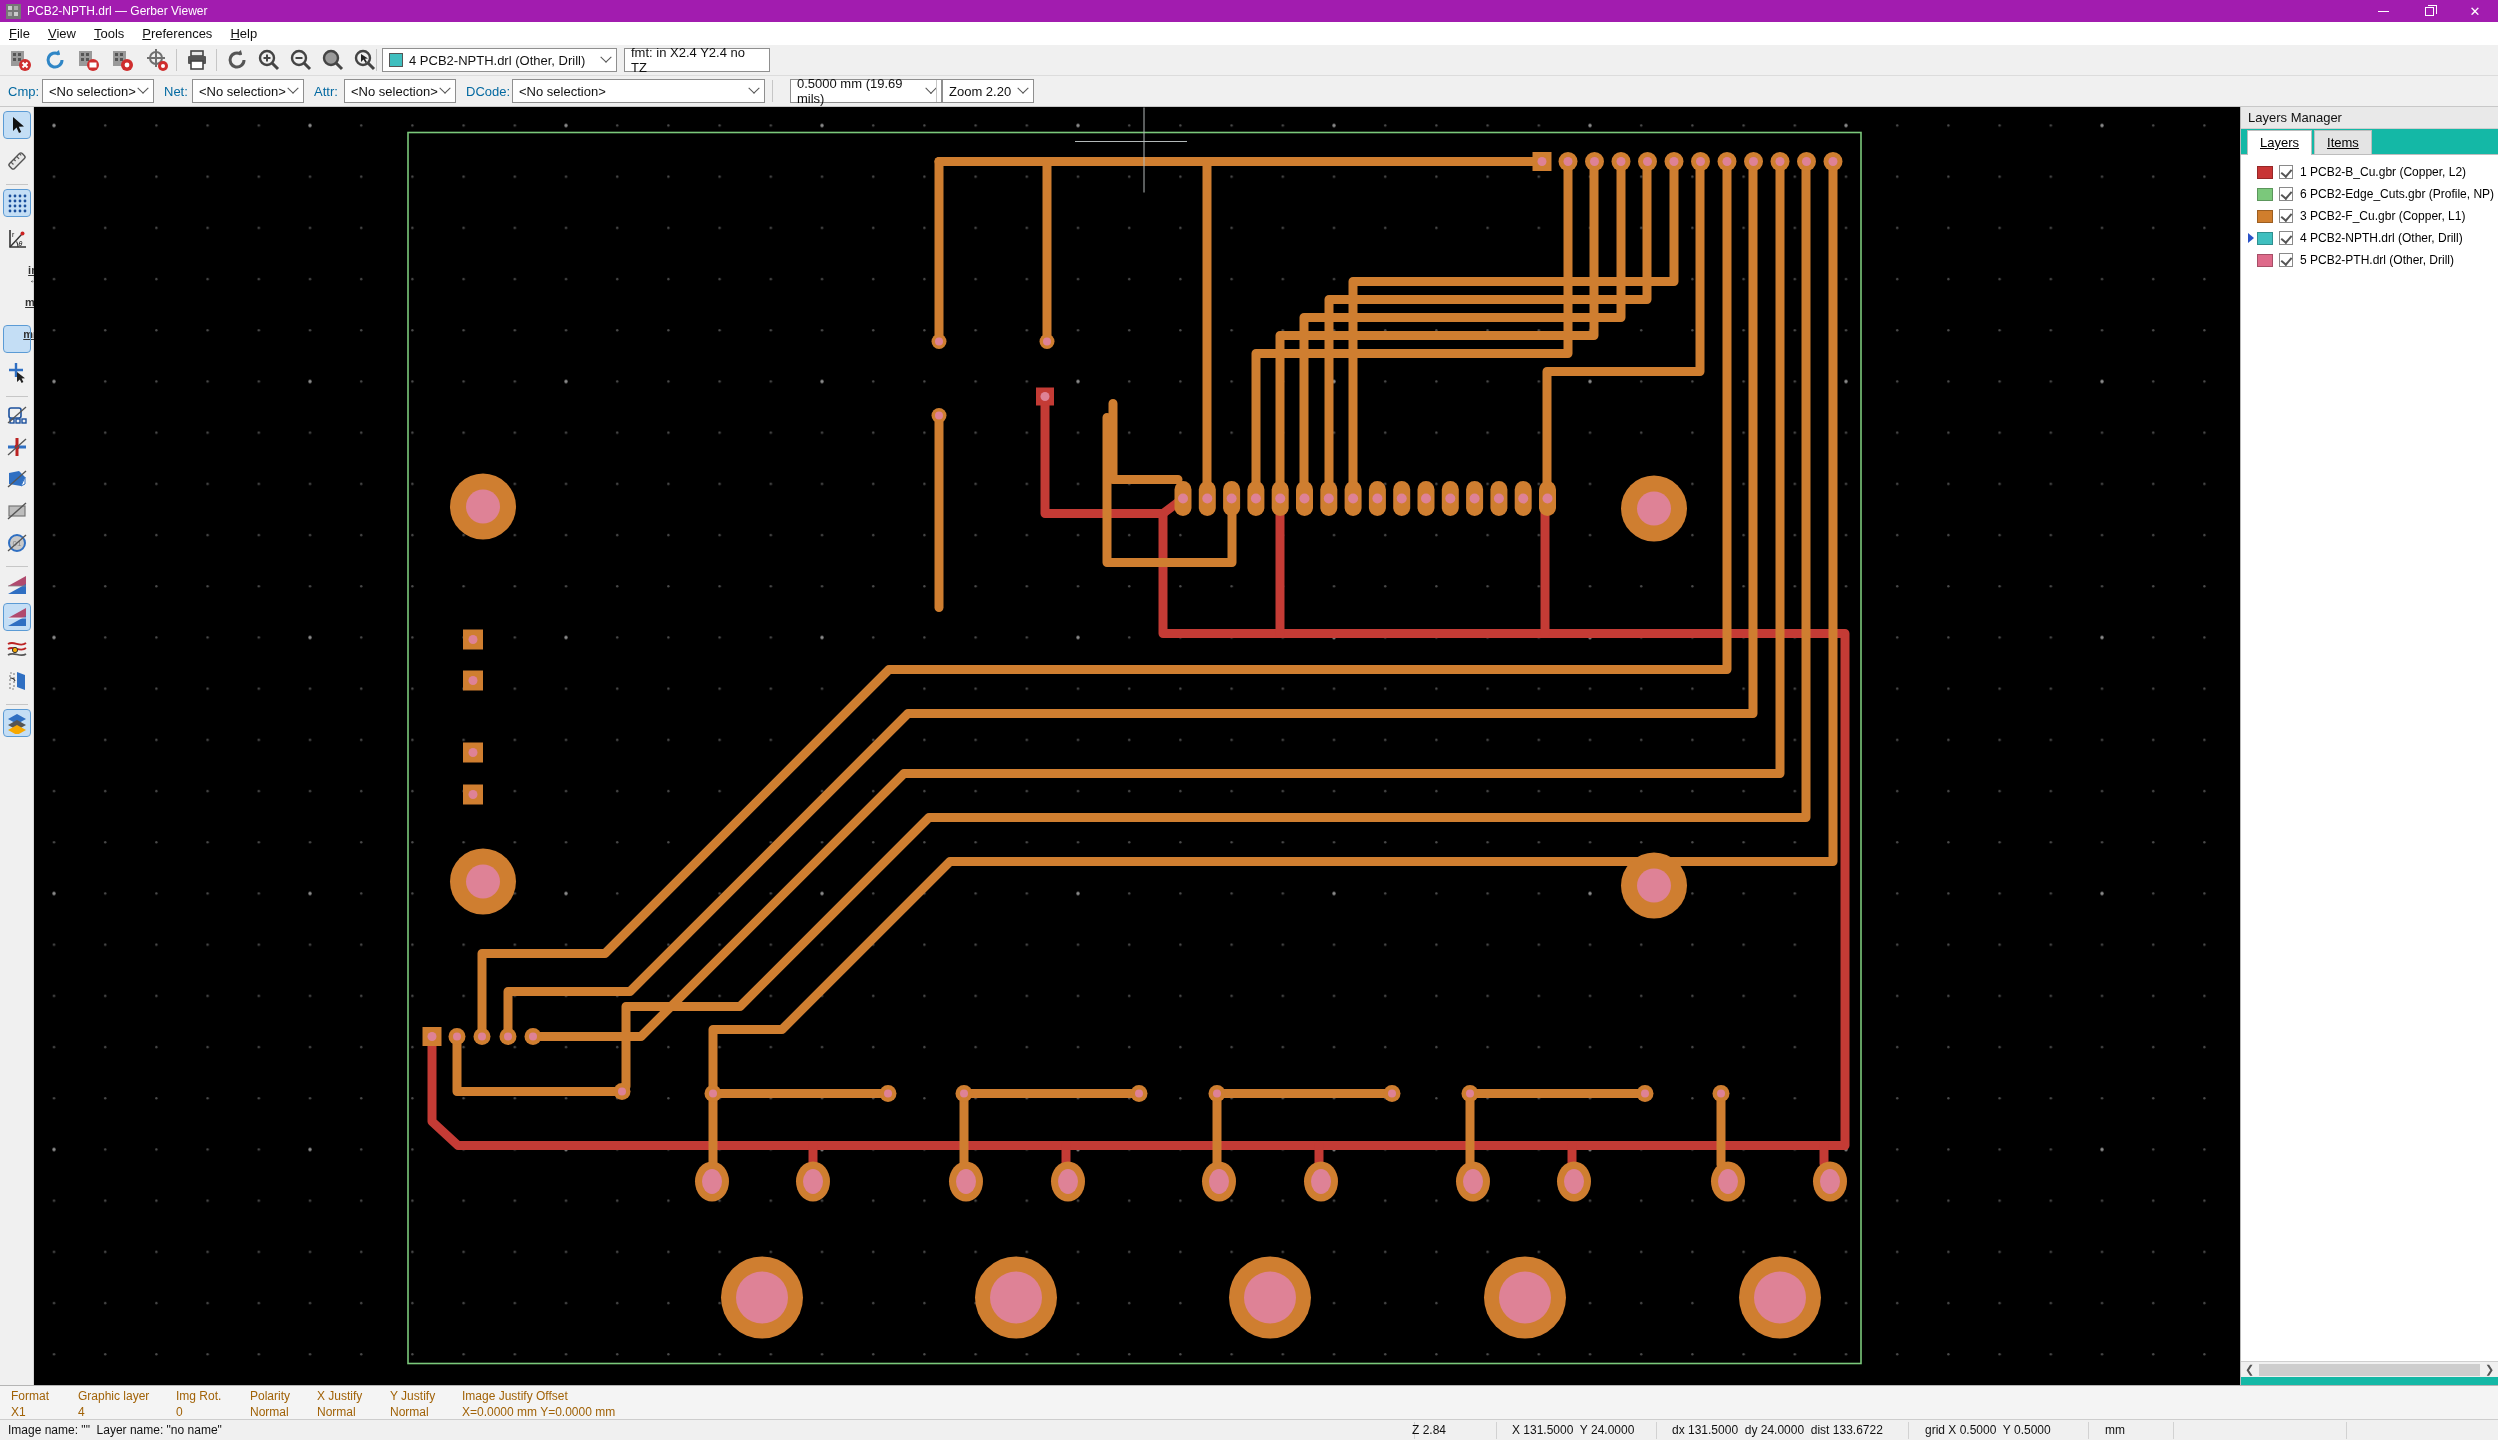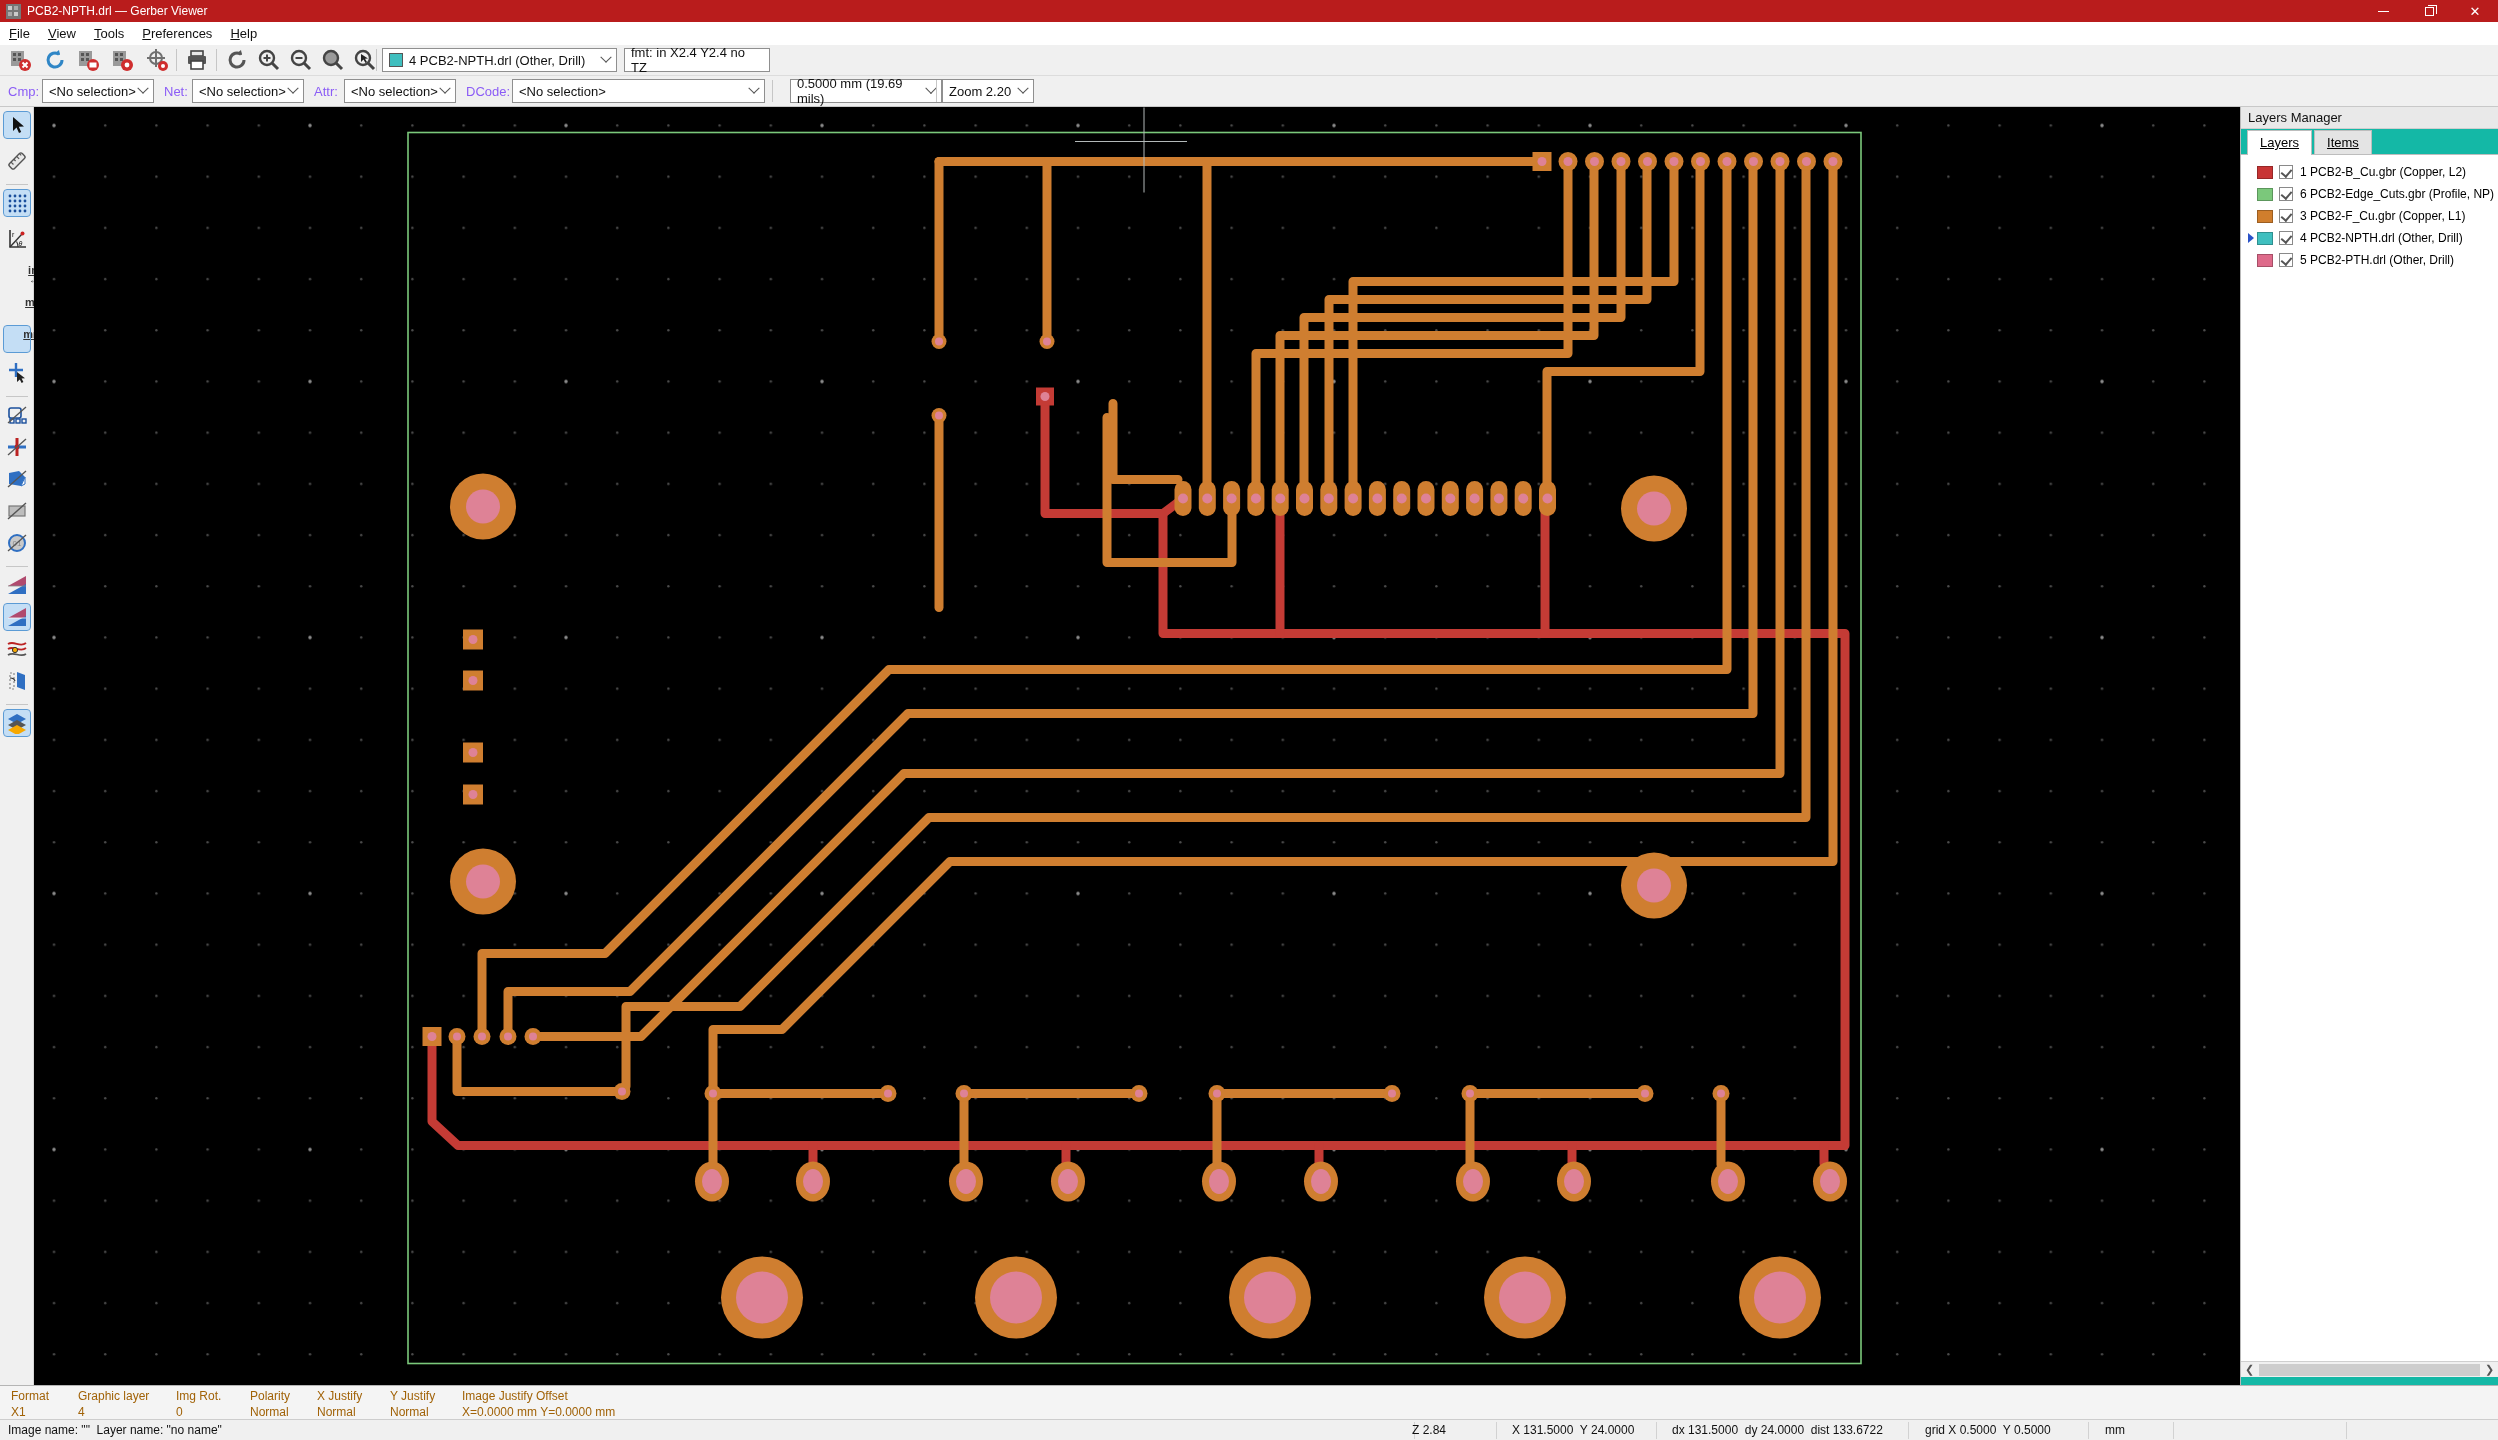--- a/index.html
+++ b/index.html
@@ -1,20 +1,20 @@
 <!DOCTYPE html>
 <html style="--c-front: #CF7E30; --c-back: #C43B35; --c-hole: #DE8296; --c-edge: #7BC87B; --c-npth: #3FBFBF;"><head>
 <meta charset="utf-8">
 <style>
   * { margin:0; padding:0; box-sizing:border-box; }
   html,body { width:2498px; height:1440px; overflow:hidden; background:#000;
               font-family:"Liberation Sans", sans-serif; -webkit-font-smoothing:antialiased; }
 
   
-  #titlebar { position:absolute; left:0; top:0; width:2498px; height:22px; background:#b91c1c; color:#fff;
+  #titlebar { position:absolute; left:0; top:0; width:2498px; height:22px; background:#a21caf; color:#fff;
               display:flex; align-items:center; font-size:12px; }
   #app-icon { width:15px; height:15px; margin:0 6px 0 6px; }
   #win-controls { position:absolute; right:0; top:0; height:22px; display:flex; }
   .win-btn { width:46px; height:22px; display:flex; align-items:center; justify-content:center; color:#fff; }
   .glyph-min { width:11px; height:1px; background:#fff; display:block; }
   .glyph-restore { width:9px; height:9px; border:1px solid #fff; position:relative; display:block; }
   .glyph-restore::before { content:""; position:absolute; left:2px; top:-3px; width:8px; height:8px;
                            border:1px solid #fff; border-left:none; border-bottom:none; }
   .glyph-close { font-size:13px; line-height:13px; }
 
@@ -31,21 +31,21 @@
   .tb-icon { position:absolute; top:2px; width:26px; height:26px; display:flex; align-items:center;
              justify-content:center; border-radius:3px; }
   .tb-sep { position:absolute; top:4px; width:1px; height:22px; background:#c6c6c6; }
   .combo { position:absolute; background:#fff; border:1px solid #8f8f8f; display:flex; align-items:center;
            font-size:13px; color:#111; padding:0 6px; height:24px; top:3px; }
   .combo .chev { margin-left:auto; width:8px; height:8px; border-right:1.6px solid #555; border-bottom:1.6px solid #555;
                  transform:rotate(45deg) translate(-2px,-2px); }
   .combo .swatch { width:14px; height:14px; background:var(--c-npth); border:1px solid #555; margin-right:6px; }
   .field { position:absolute; background:#fff; border:1px solid #8f8f8f; font-size:13px; color:#111;
            display:flex; align-items:center; padding:0 6px; height:24px; top:3px; }
-  .tb2-label { position:absolute; top:8px; color:#8b5cf6; }
+  .tb2-label { position:absolute; top:8px; color:#0369a1; }
 
   
   #left-toolbar { position:absolute; left:0; top:107px; width:34px; height:1278px; background:#f0f0f0;
                   border-right:1px solid #d8d8d8; }
   .lt-icon { position:absolute; left:4px; width:26px; height:26px; border-radius:3px; display:flex;
              align-items:center; justify-content:center; font-size:10px; color:#333; }
   .lt-icon.active { background:#c4def5; outline:1.5px solid #5b9bd5; }
   .lt-sep { position:absolute; left:6px; width:22px; height:1px; background:#c6c6c6; }
   .unit-lbl { font-weight:bold; font-size:11px; line-height:9px; text-align:right; color:#333;margin-left:32px; }
   .unit-lbl small { display:block; font-size:10px; letter-spacing:-1px; }

